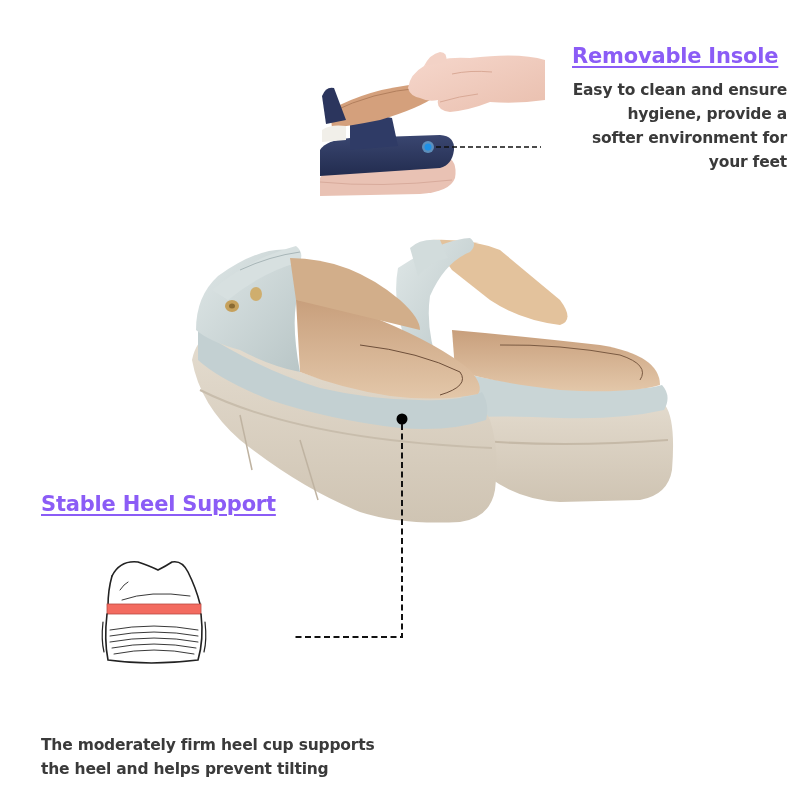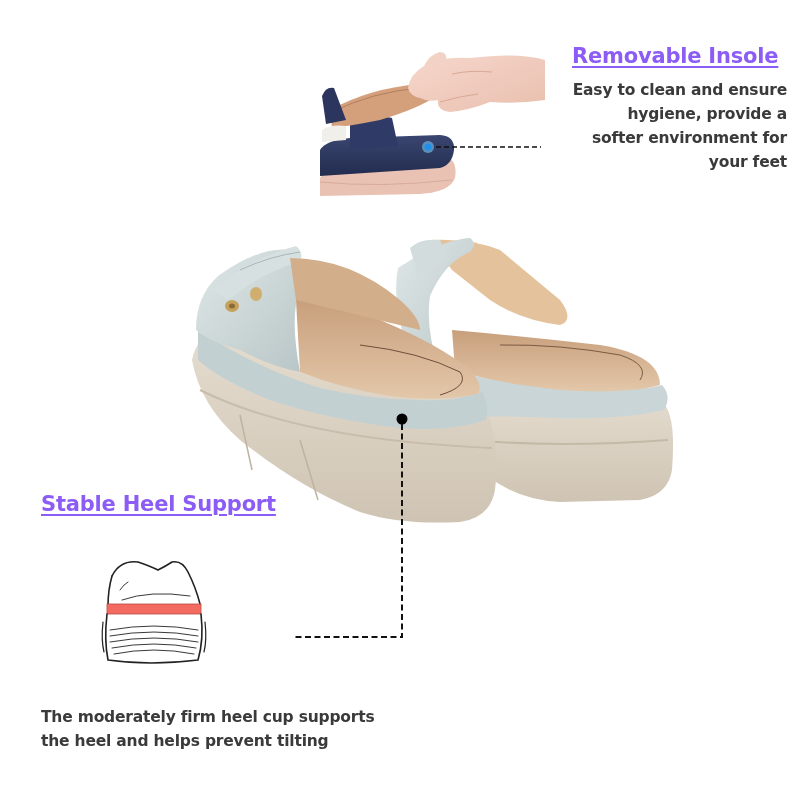--- a/index.html
+++ b/index.html
@@ -8,21 +8,21 @@
     .abs { position: absolute; }
 
     .heading { color: #8b5cf6; font-weight: bold; font-size: 21px;
                text-decoration: underline; text-decoration-thickness: 2px;
                text-underline-offset: 3px; letter-spacing: -0.2px; white-space: nowrap; }
     .body-text { color: #3a3a3a; font-weight: bold; font-size: 15.5px; line-height: 24px; letter-spacing: -0.2px; }
 
     #insole-heading { left: 572px; top: 44px; }
     #insole-text { left: 572px; top: 78px; width: 215px; text-align: right; }
     #heel-heading { left: 41px; top: 492px; }
-    #heel-text { left: 41px; top: 705px; width: 350px; }
+    #heel-text { left: 41px; top: 733px; width: 350px; }
 
     svg { position: absolute; left: 0; top: 0; }
   </style>
 </head>
 <body>
 
 <svg width="800" height="800" viewBox="0 0 800 800">
   <defs>
     <linearGradient id="soleGrad" x1="0" y1="0" x2="0" y2="1">
       <stop offset="0" stop-color="#e4dccf"></stop>

